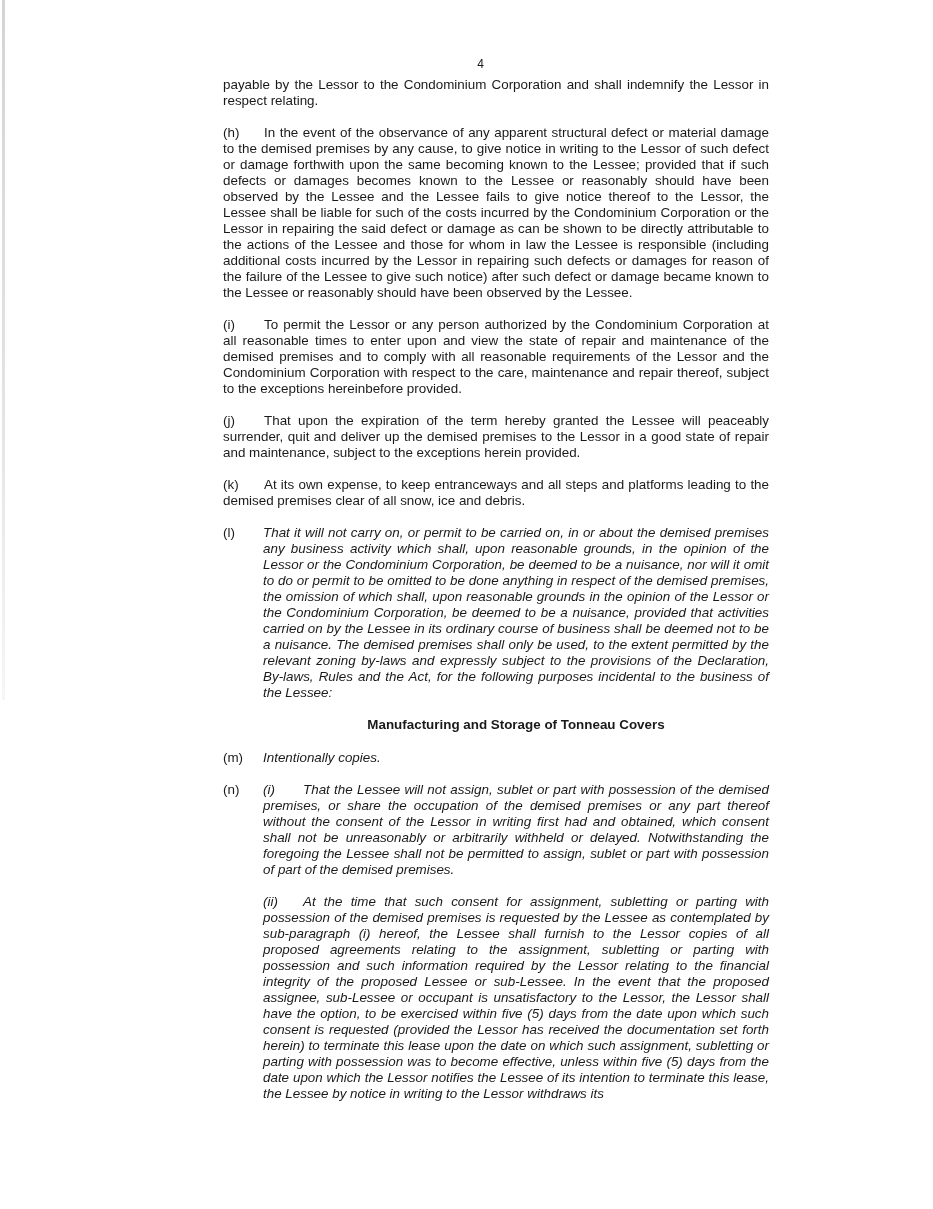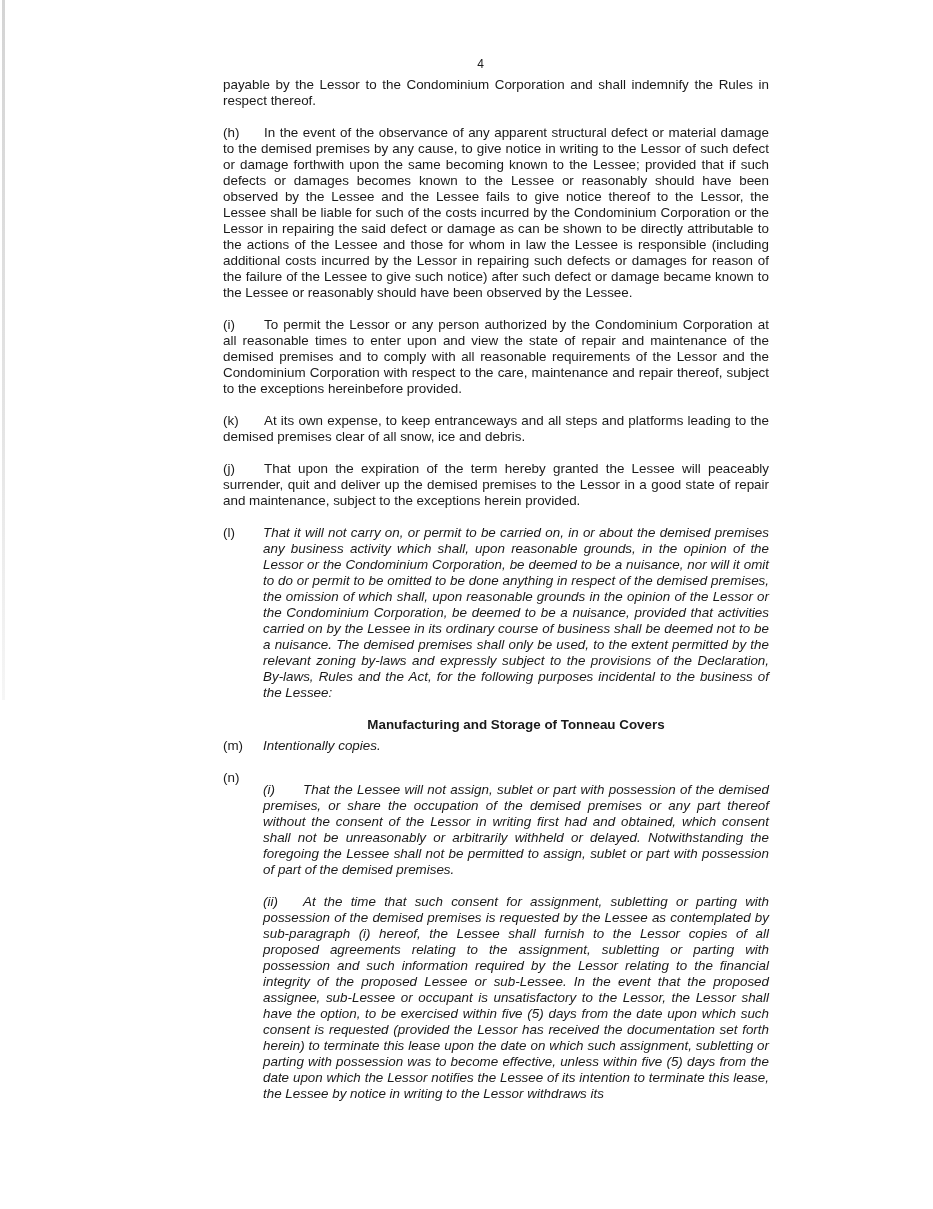--- a/index.html
+++ b/index.html
@@ -56,51 +56,51 @@
     .hang .label {
       flex: 0 0 40px;
     }
     .hang .body {
       flex: 1;
       text-align: justify;
       font-style: italic;
     }
     .sub-para {
       text-align: justify;
-      margin: 12px 0 16px 0;
+      margin: 0 0 16px 0;
     }
     .sub-para .sublabel {
       display: inline-block;
       width: 40px;
     }
     .heading {
       text-align: center;
       font-weight: bold;
-      margin: 0 0 5px 0;
+      margin: 0 0 17px 0;
       padding-left: 40px;
     }
   </style>
 </head>
 <body>
 
 <div class="page-edge"></div>
 
 <div class="page-number">4</div>
 
 <div class="content">
 
-  <p class="para">payable by the Lessor to the Condominium Corporation and shall indemnify the Rules in respect thereof.</p>
+  <p class="para">payable by the Lessor to the Condominium Corporation and shall indemnify the Lessor in respect relating.</p>
 
   <p class="para"><span class="label">(h)</span><span>In the event of the observance of any apparent structural defect or material damage to the demised premises by any cause, to give notice in writing to the Lessor of such defect or damage forthwith upon the same becoming known to the Lessee; provided that if such defects or damages becomes known to the Lessee or reasonably should have been observed by the Lessee and the Lessee fails to give notice thereof to the Lessor, the Lessee shall be liable for such of the costs incurred by the Condominium Corporation or the Lessor in repairing the said defect or damage as can be shown to be directly attributable to the actions of the Lessee and those for whom in law the Lessee is responsible (including additional costs incurred by the Lessor in repairing such defects or damages for reason of the failure of the Lessee to give such notice) after such defect or damage became known to the Lessee or reasonably should have been observed by the Lessee.</span></p>
 
   <p class="para"><span class="label">(i)</span><span>To permit the Lessor or any person authorized by the Condominium Corporation at all reasonable times to enter upon and view the state of repair and maintenance of the demised premises and to comply with all reasonable requirements of the Lessor and the Condominium Corporation with respect to the care, maintenance and repair thereof, subject to the exceptions hereinbefore provided.</span></p>
 
+  <p class="para"><span class="label">(j)</span><span>That upon the expiration of the term hereby granted the Lessee will peaceably surrender, quit and deliver up the demised premises to the Lessor in a good state of repair and maintenance, subject to the exceptions herein provided.</span></p>
+
   <p class="para"><span class="label">(k)</span><span>At its own expense, to keep entranceways and all steps and platforms leading to the demised premises clear of all snow, ice and debris.</span></p>
-
-  <p class="para"><span class="label">(j)</span><span>That upon the expiration of the term hereby granted the Lessee will peaceably surrender, quit and deliver up the demised premises to the Lessor in a good state of repair and maintenance, subject to the exceptions herein provided.</span></p>
 
   <div class="hang">
     <span class="label">(l)</span>
     <span class="body">That it will not carry on, or permit to be carried on, in or about the demised premises any business activity which shall, upon reasonable grounds, in the opinion of the Lessor or the Condominium Corporation, be deemed to be a nuisance, nor will it omit to do or permit to be omitted to be done anything in respect of the demised premises, the omission of which shall, upon reasonable grounds in the opinion of the Lessor or the Condominium Corporation, be deemed to be a nuisance, provided that activities carried on by the Lessee in its ordinary course of business shall be deemed not to be a nuisance.  The demised premises shall only be used, to the extent permitted by the relevant zoning by-laws and expressly subject to the provisions of the Declaration, By-laws, Rules and the Act, for the following purposes incidental to the business of the Lessee:</span>
   </div>
 
   <div class="heading">Manufacturing and Storage of Tonneau Covers</div>
 
   <div class="hang">
     <span class="label">(m)</span>

